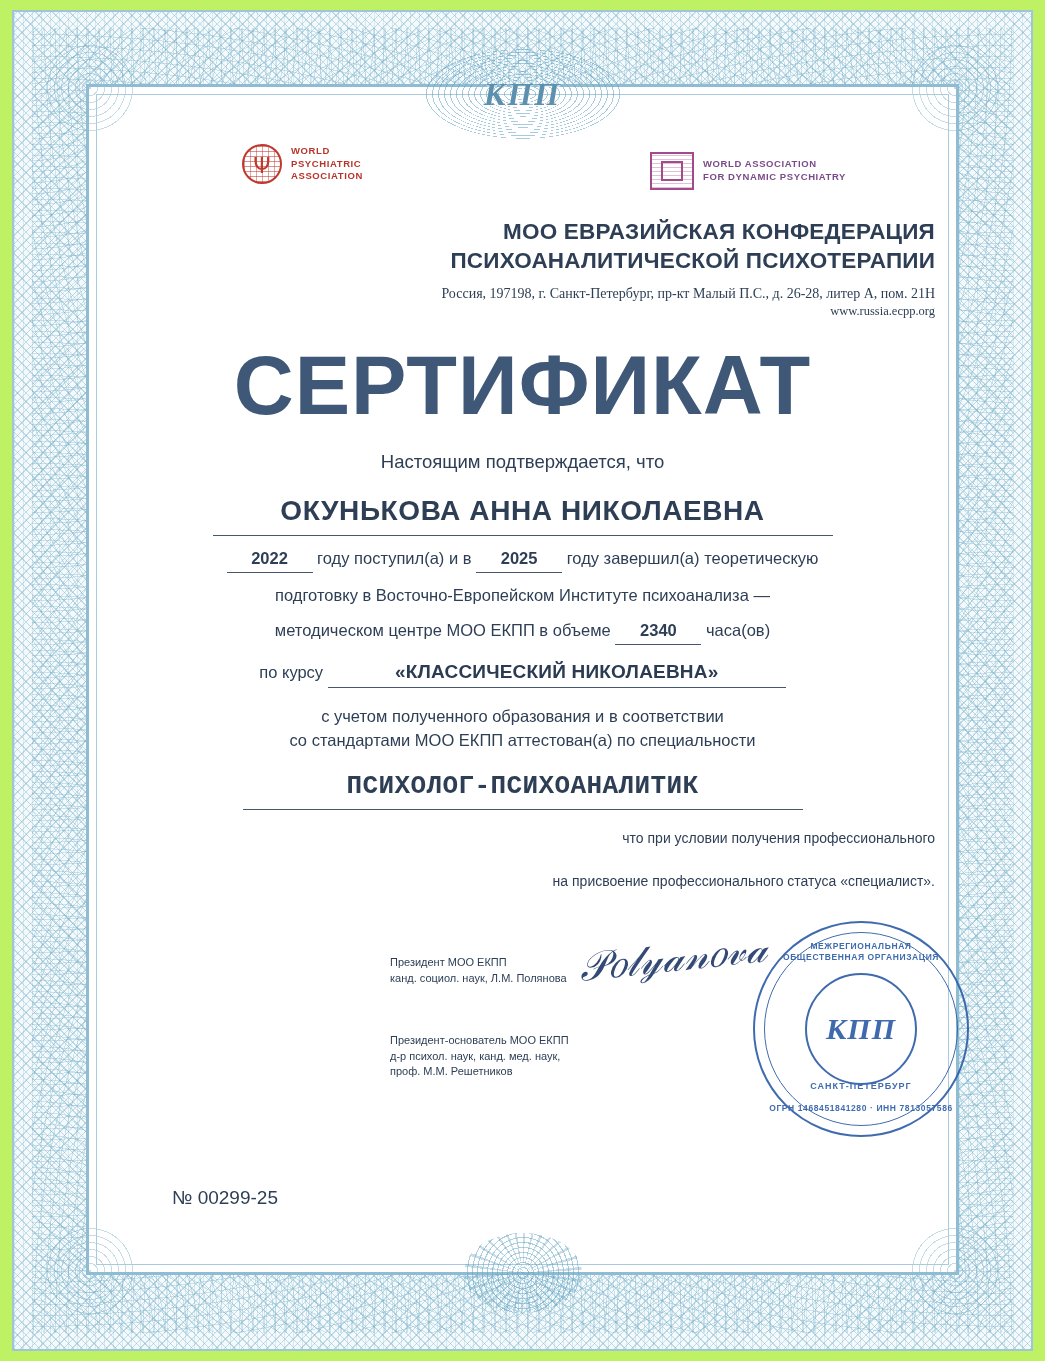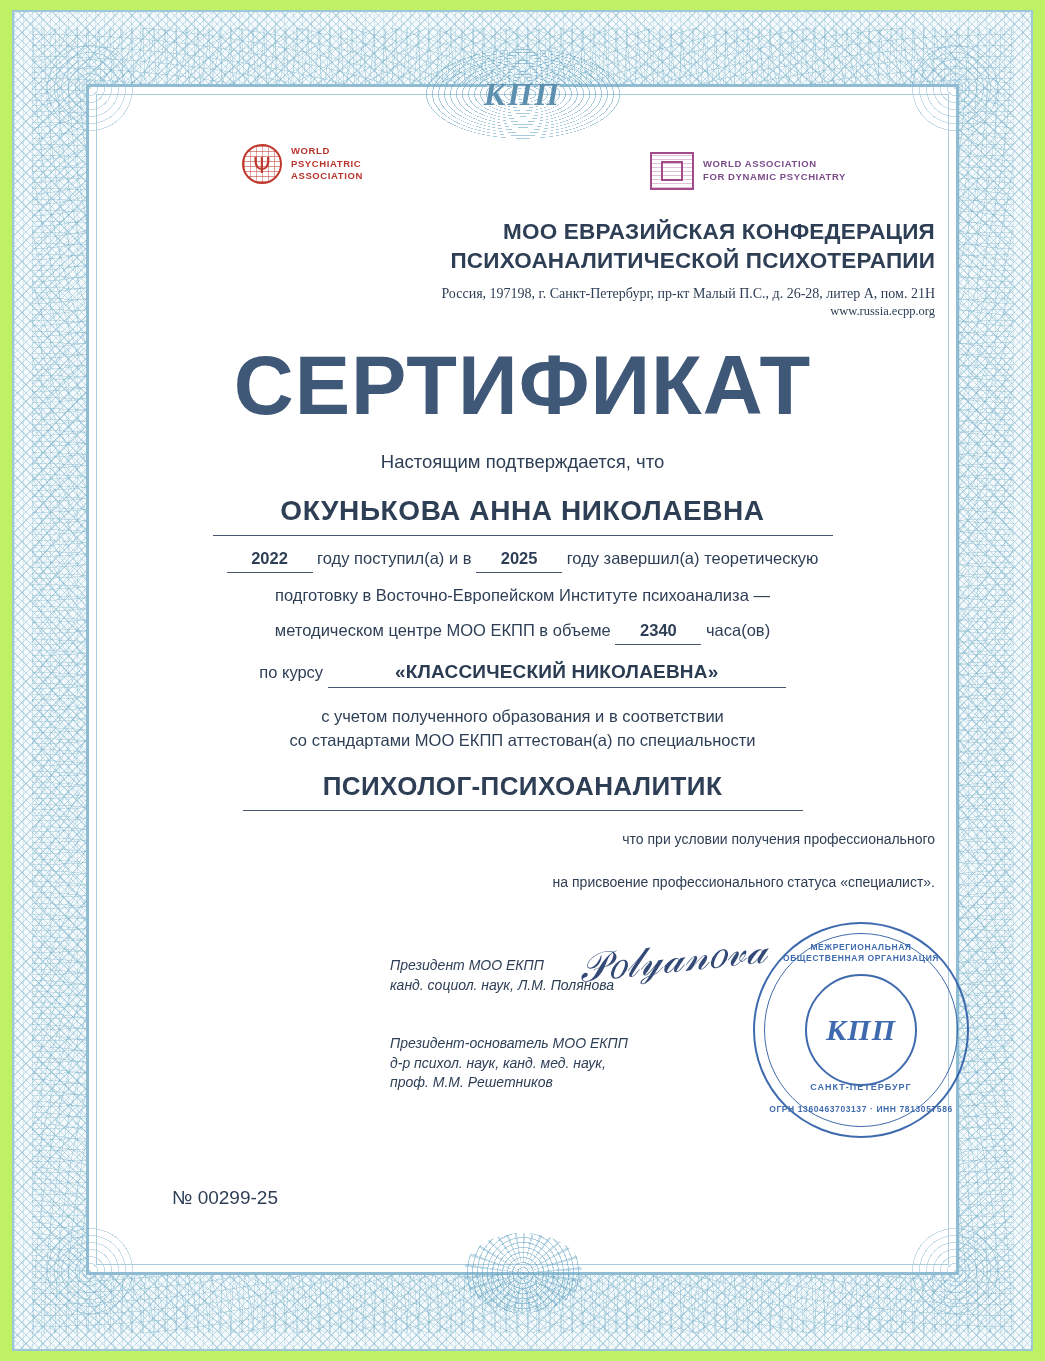--- a/index.html
+++ b/index.html
@@ -291,42 +291,42 @@
   .speciality {
     text-align: center;
     font-size: 26px;
     font-weight: bold;
     letter-spacing: .4px;
     margin: 18px auto 0 auto;
     width: 560px;
     padding-bottom: 8px;
     border-bottom: 1.6px solid #45566e;
     color: #2d3e55;
+    font-family: Liberation Mono, monospace;
   }
 
   .closing {
     text-align: right;
     font-size: 14px;
     line-height: 1.55;
     margin-top: 18px;
     color: #2d3e55;
   }
 
   .signatures {
     position: relative;
     margin-top: 62px;
     height: 150px;
   }
   .sig-block {
     position: absolute;
     left: 280px;
-    font-size: 14px;
+    font-size: 11px;
     line-height: 1.4;
     color: #2d3e55;
-    font-style: italic;
   }
   .sig-block-1 { top: 0; }
   .sig-block-2 { top: 78px; }
 
   .signature-scribble {
     position: absolute;
     left: 470px;
     top: -22px;
     width: 210px;
     height: 70px;
@@ -516,21 +516,21 @@
         <div>д-р психол. наук, канд. мед. наук,</div>
         <div>проф. М.М. Решетников</div>
       </div>
 
       <div class="stamp">
         <div class="stamp-arc-top">МЕЖРЕГИОНАЛЬНАЯ ОБЩЕСТВЕННАЯ ОРГАНИЗАЦИЯ</div>
         <div class="stamp-inner-ring">
           <span class="stamp-kpp">КПП</span>
         </div>
         <div class="stamp-city">САНКТ-ПЕТЕРБУРГ</div>
-        <div class="stamp-arc-bottom">ОГРН 1360463703137 · ИНН 7813057586</div>
+        <div class="stamp-arc-bottom">ОГРН 1468451841280 · ИНН 7813057586</div>
       </div>
 
     </div>
 
     <div class="cert-number">№ 00299-25</div>
 
   </div>
 </div>
 
 </body></html>

